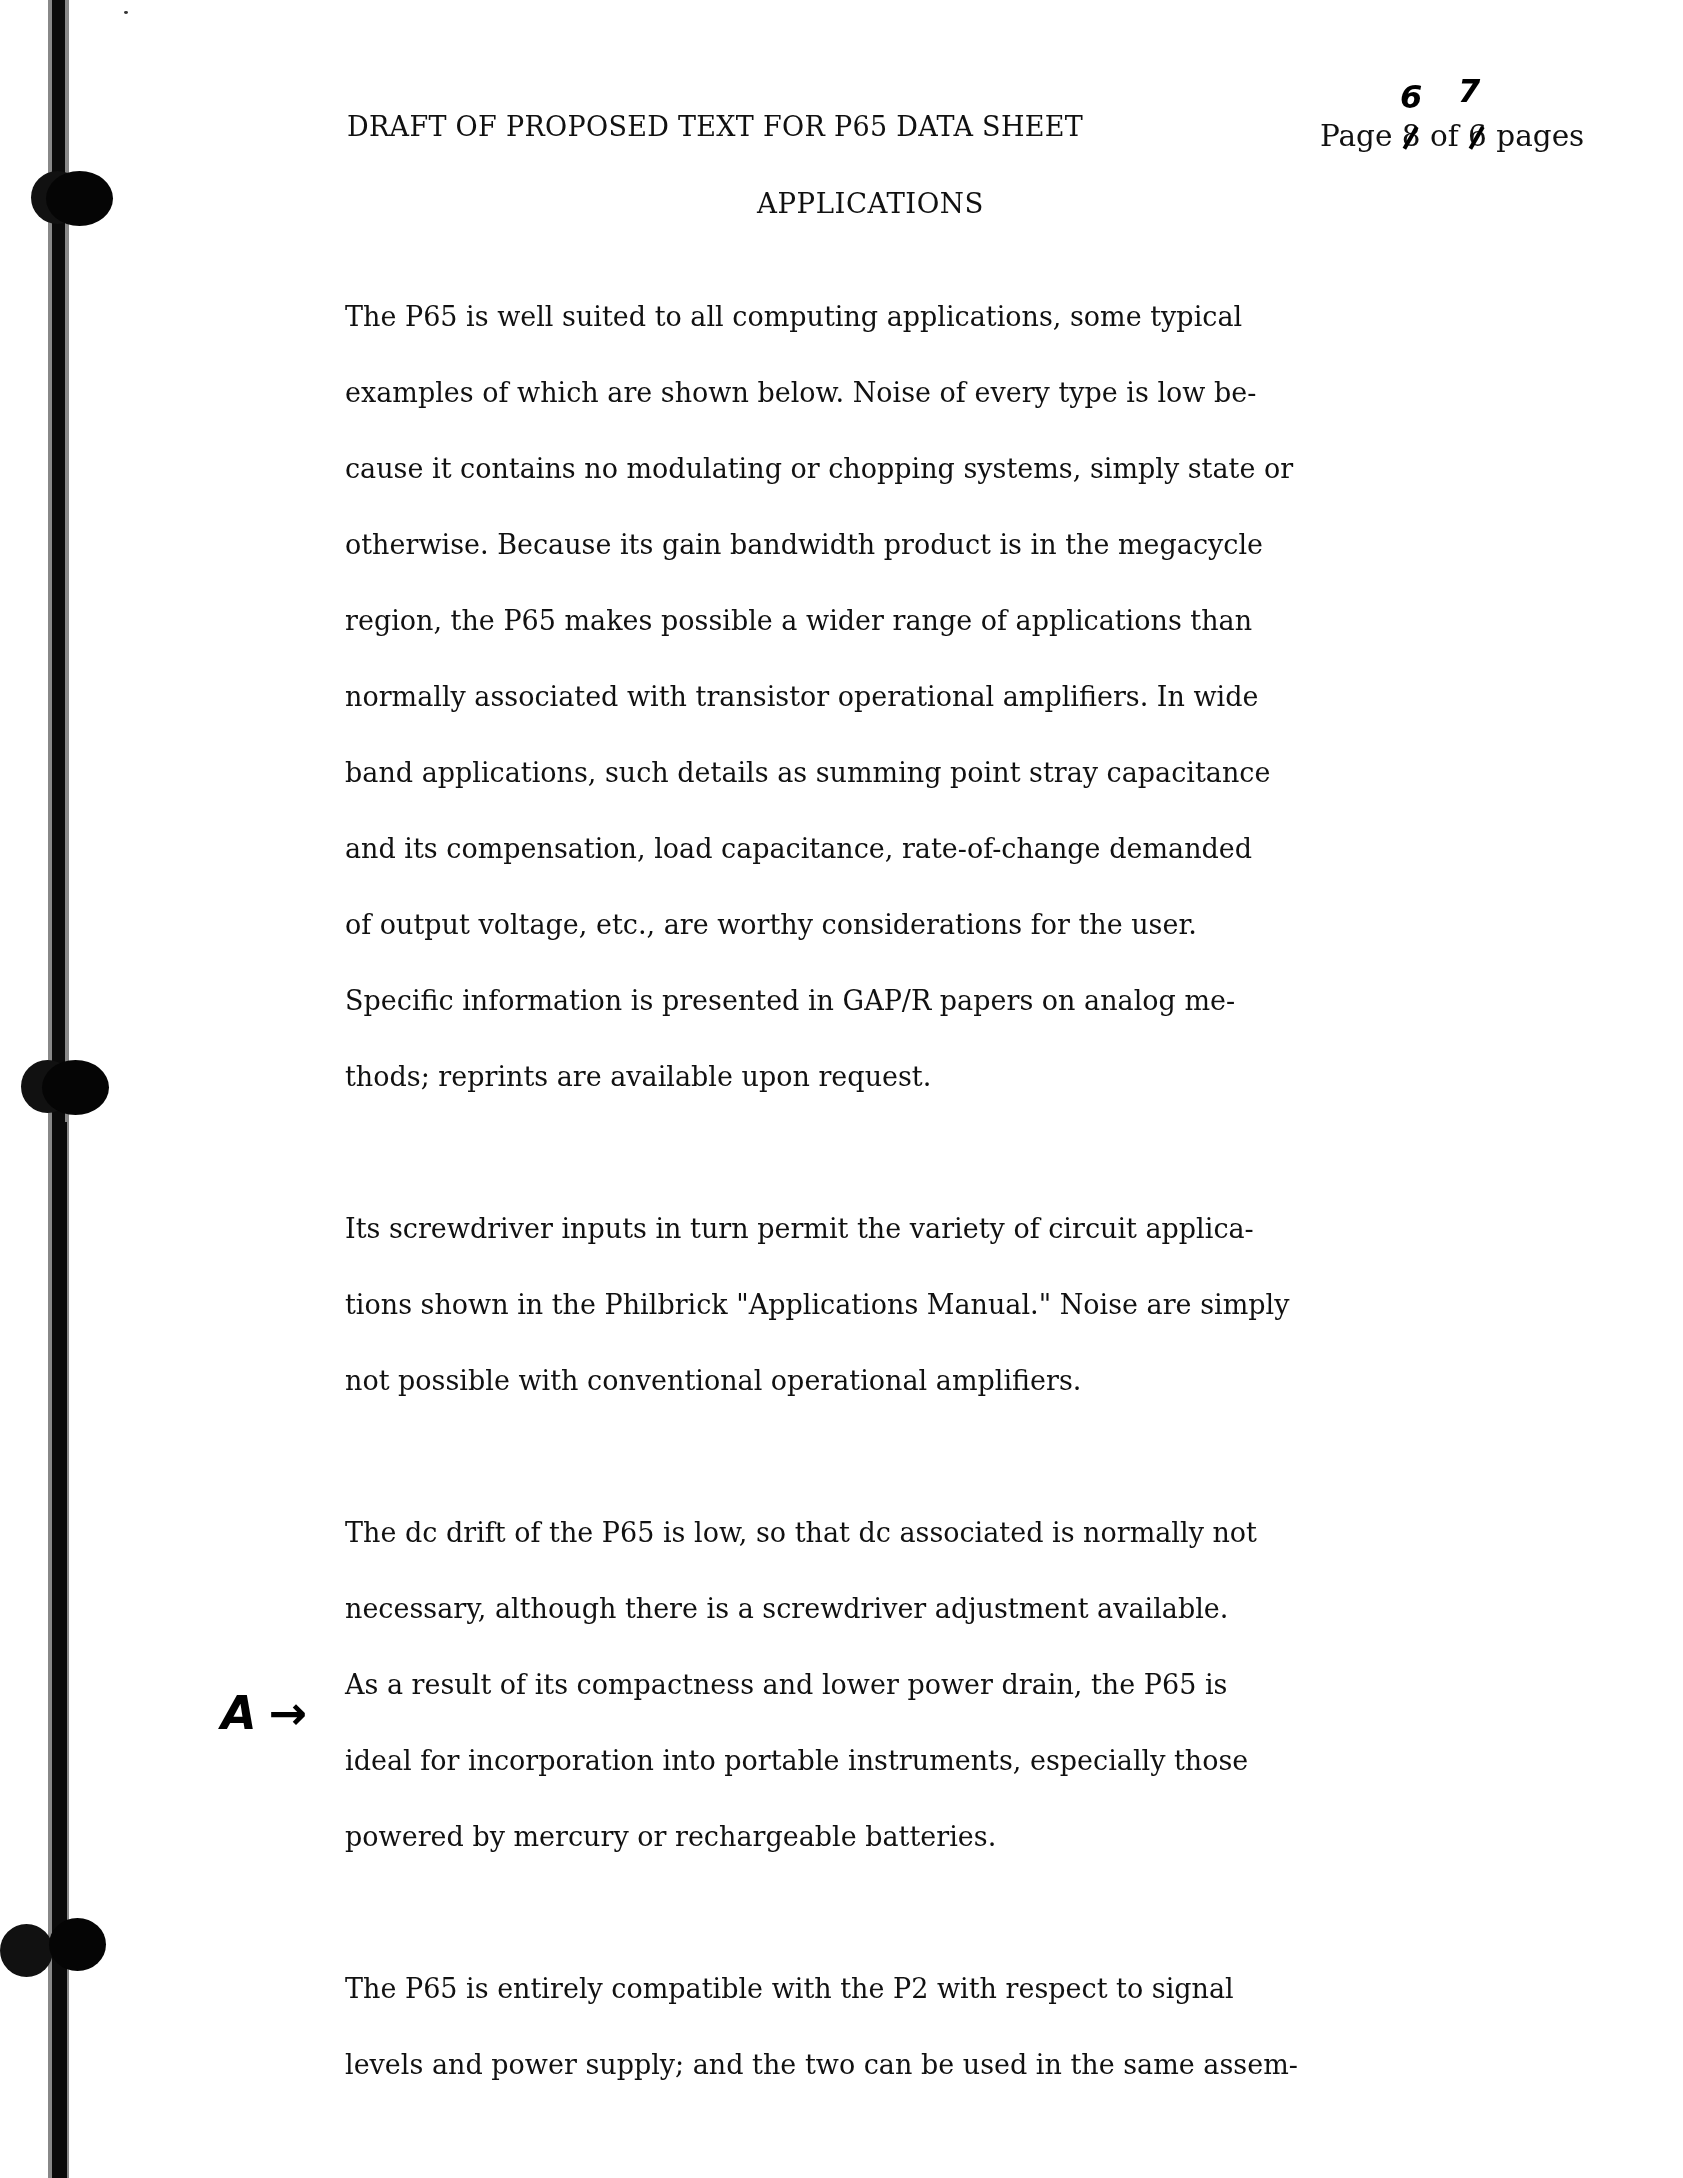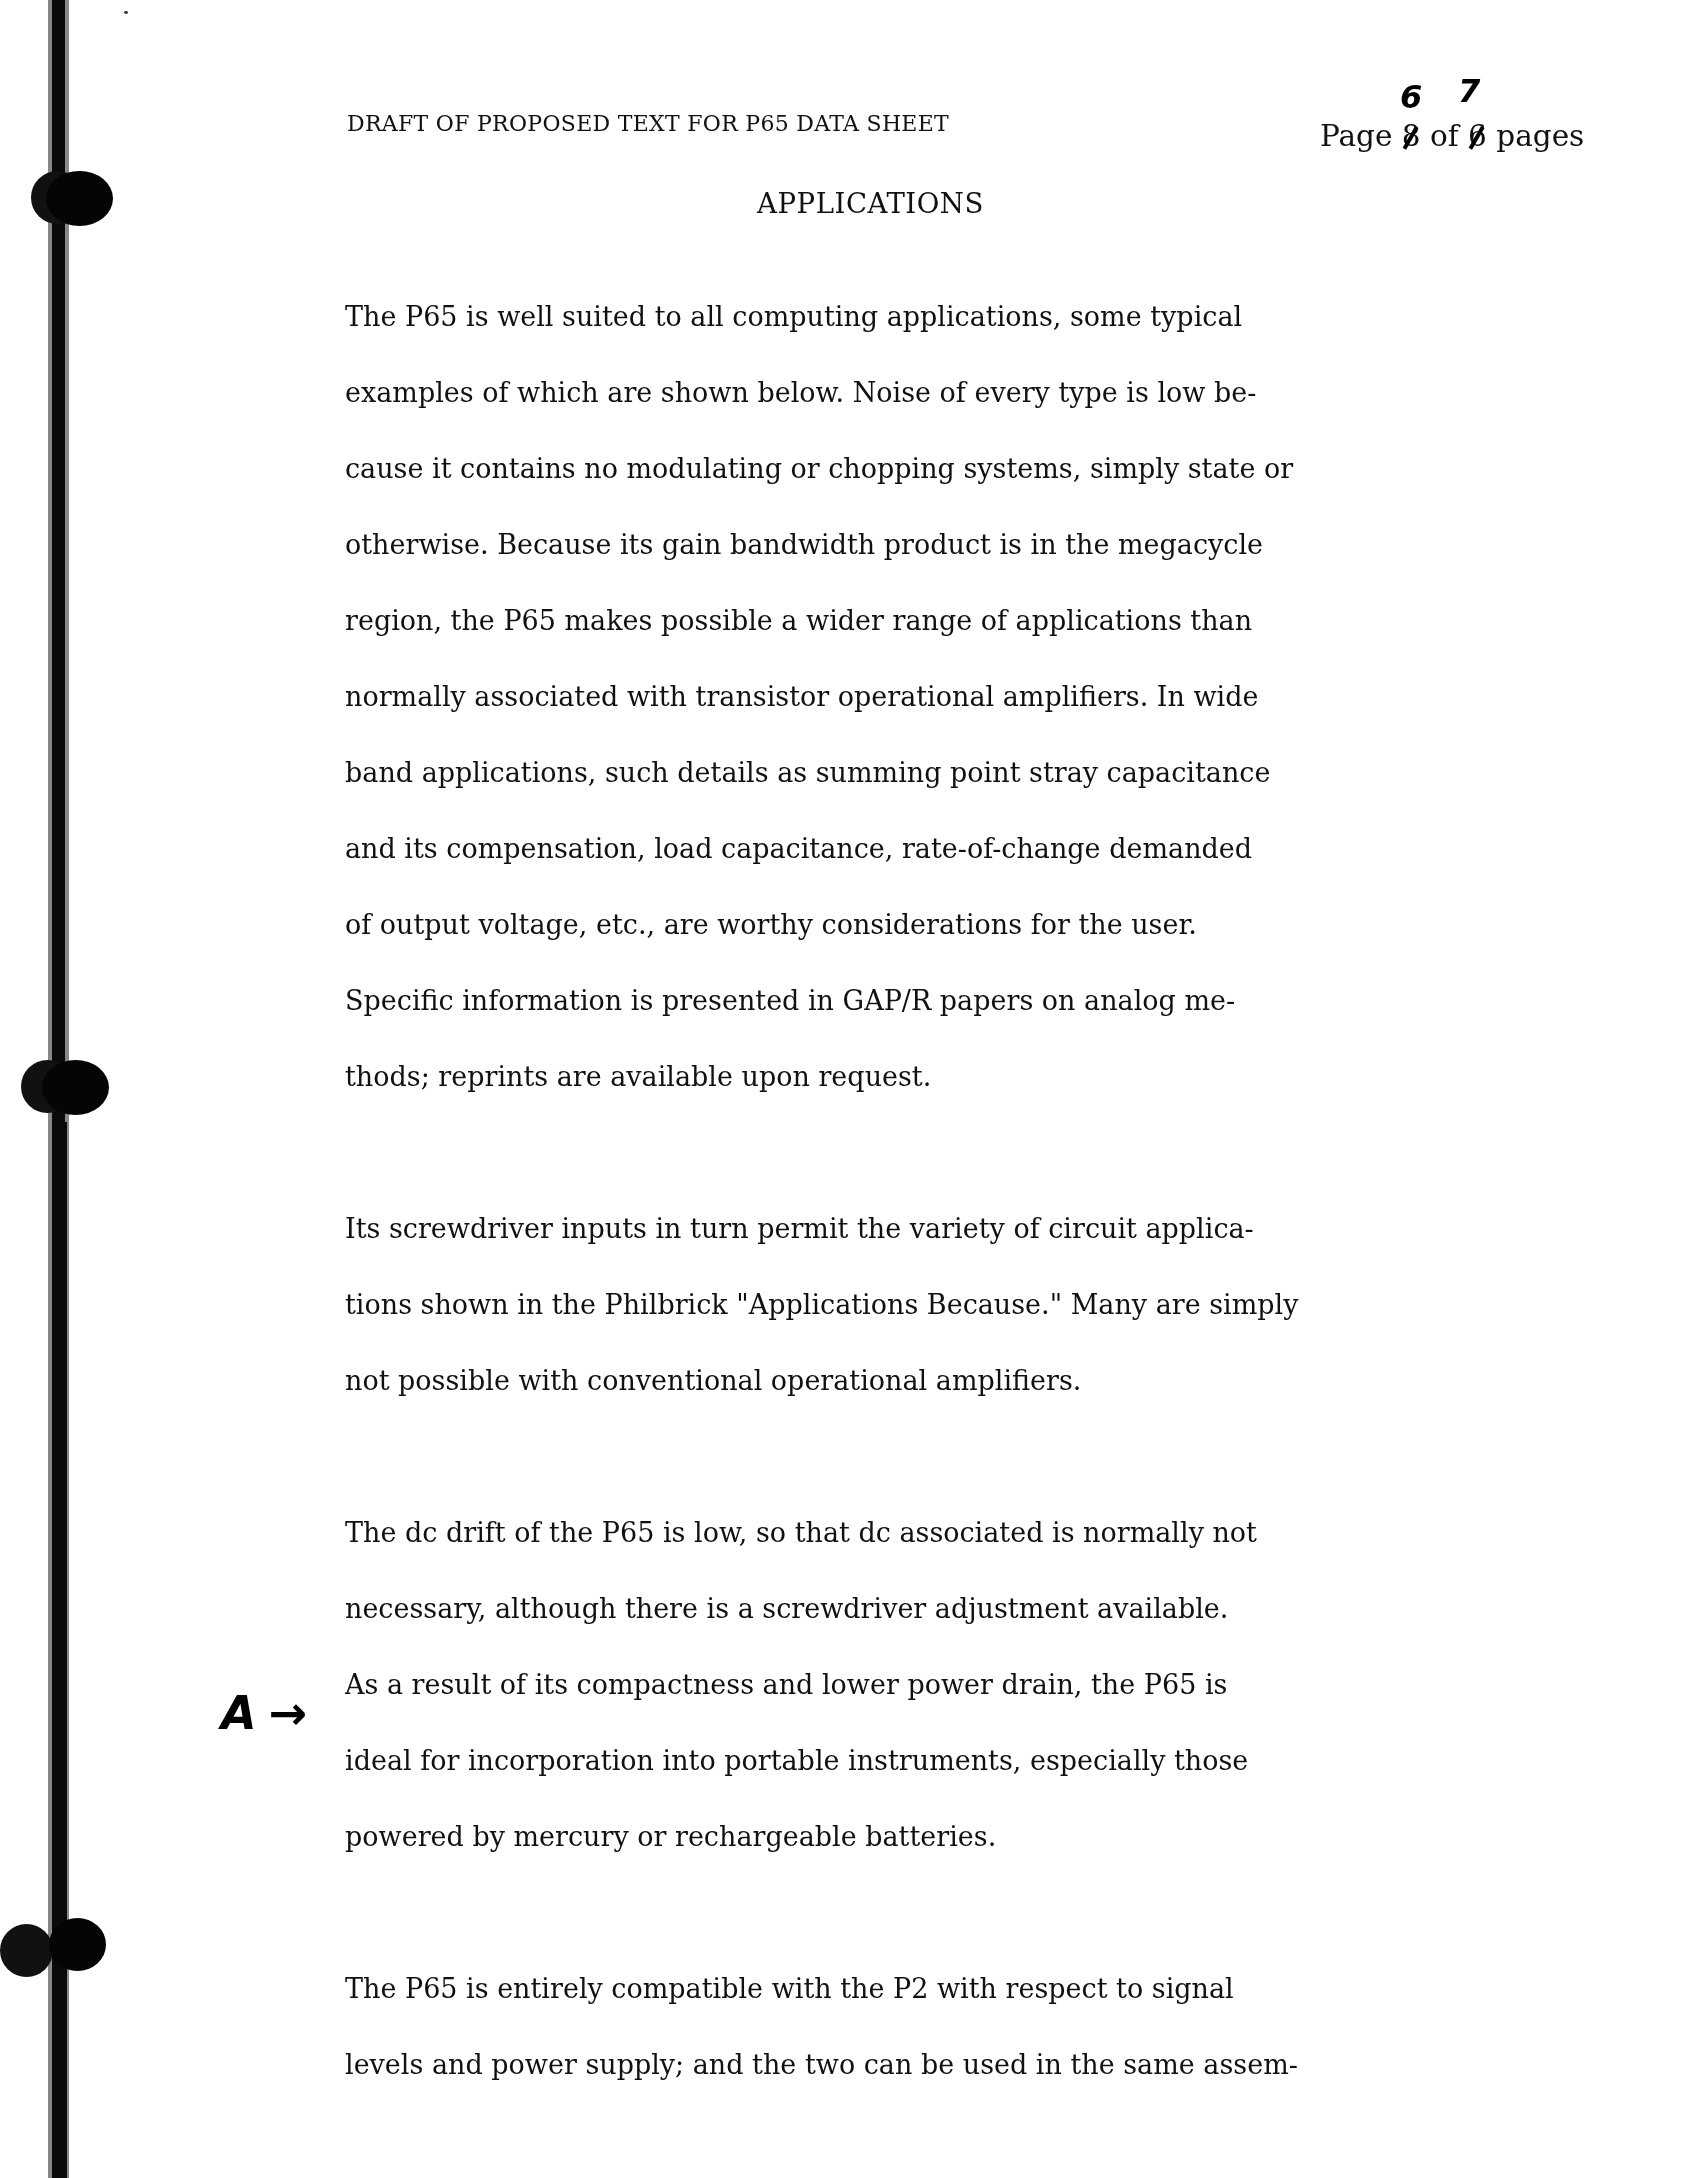--- a/index.html
+++ b/index.html
@@ -52,21 +52,21 @@
     position: absolute;
     width: 3.8px; height: 2.9px;
     background: #333;
     border-radius: 50%;
   }
 
   
   .doc-header {
     position: absolute;
     left: 347px; top: 111px;
-    font-size: 22px;
+    font-size: 27px;
     letter-spacing: 0.3px;
     white-space: nowrap;
   }
   .page-count {
     position: absolute;
     left: 1320px; top: 119px;
     font-size: 29.5px;
     white-space: nowrap;
   }
   .page-count .struck {
@@ -167,21 +167,21 @@
     <span class="line">region, the P65 makes possible a wider range of applications than</span>
     <span class="line">normally associated with transistor operational amplifiers.  In wide</span>
     <span class="line">band applications, such details as summing point stray capacitance</span>
     <span class="line">and its compensation, load capacitance, rate-of-change demanded</span>
     <span class="line">of output voltage, etc., are worthy considerations for the user.</span>
     <span class="line">Specific information is presented in GAP/R papers on analog me-</span>
     <span class="line">thods; reprints are available upon request.</span>
   </p>
   <p class="para">
     <span class="line">Its screwdriver inputs in turn permit the variety of circuit applica-</span>
-    <span class="line">tions shown in the Philbrick "Applications Because."  Many are simply</span>
+    <span class="line">tions shown in the Philbrick "Applications Manual."  Noise are simply</span>
     <span class="line">not possible with conventional operational amplifiers.</span>
   </p>
   <p class="para">
     <span class="line">The dc drift of the P65 is low, so that dc associated is normally not</span>
     <span class="line">necessary, although there is a screwdriver adjustment available.</span>
     <span class="line">As a result of its compactness and lower power drain, the P65 is</span>
     <span class="line">ideal for incorporation into portable instruments, especially those</span>
     <span class="line">powered by mercury or rechargeable batteries.</span>
   </p>
   <p class="para">

